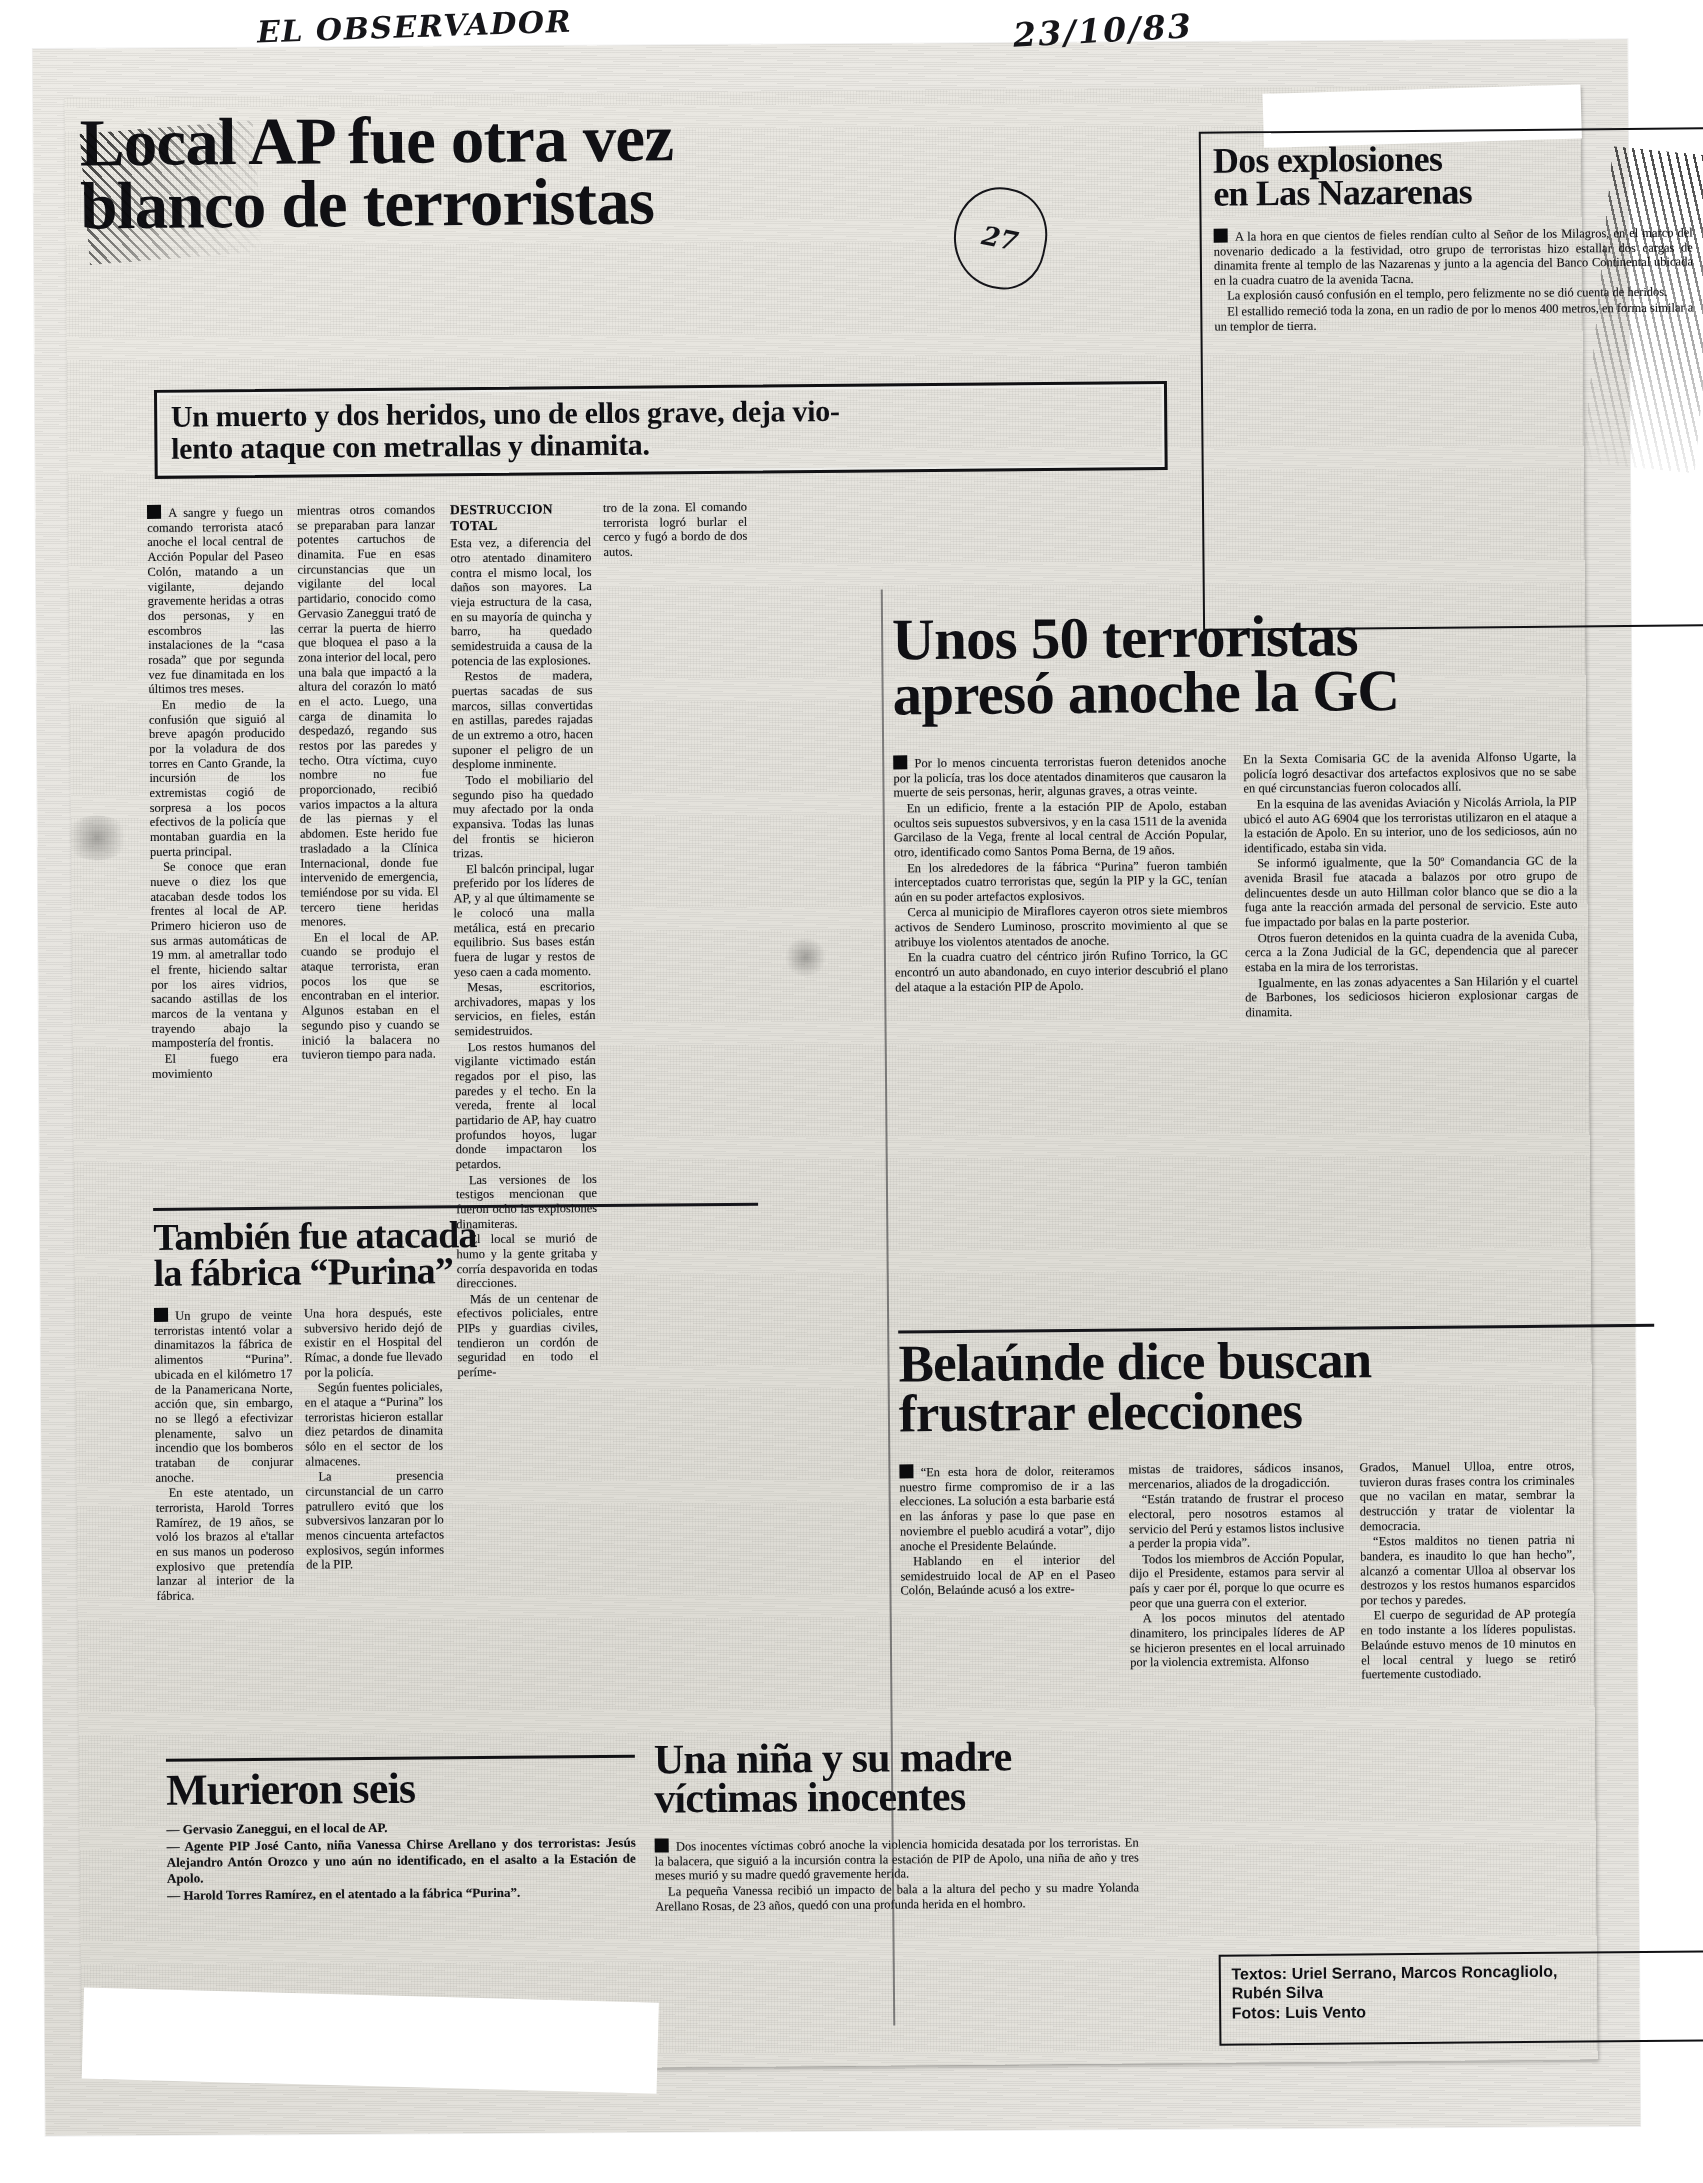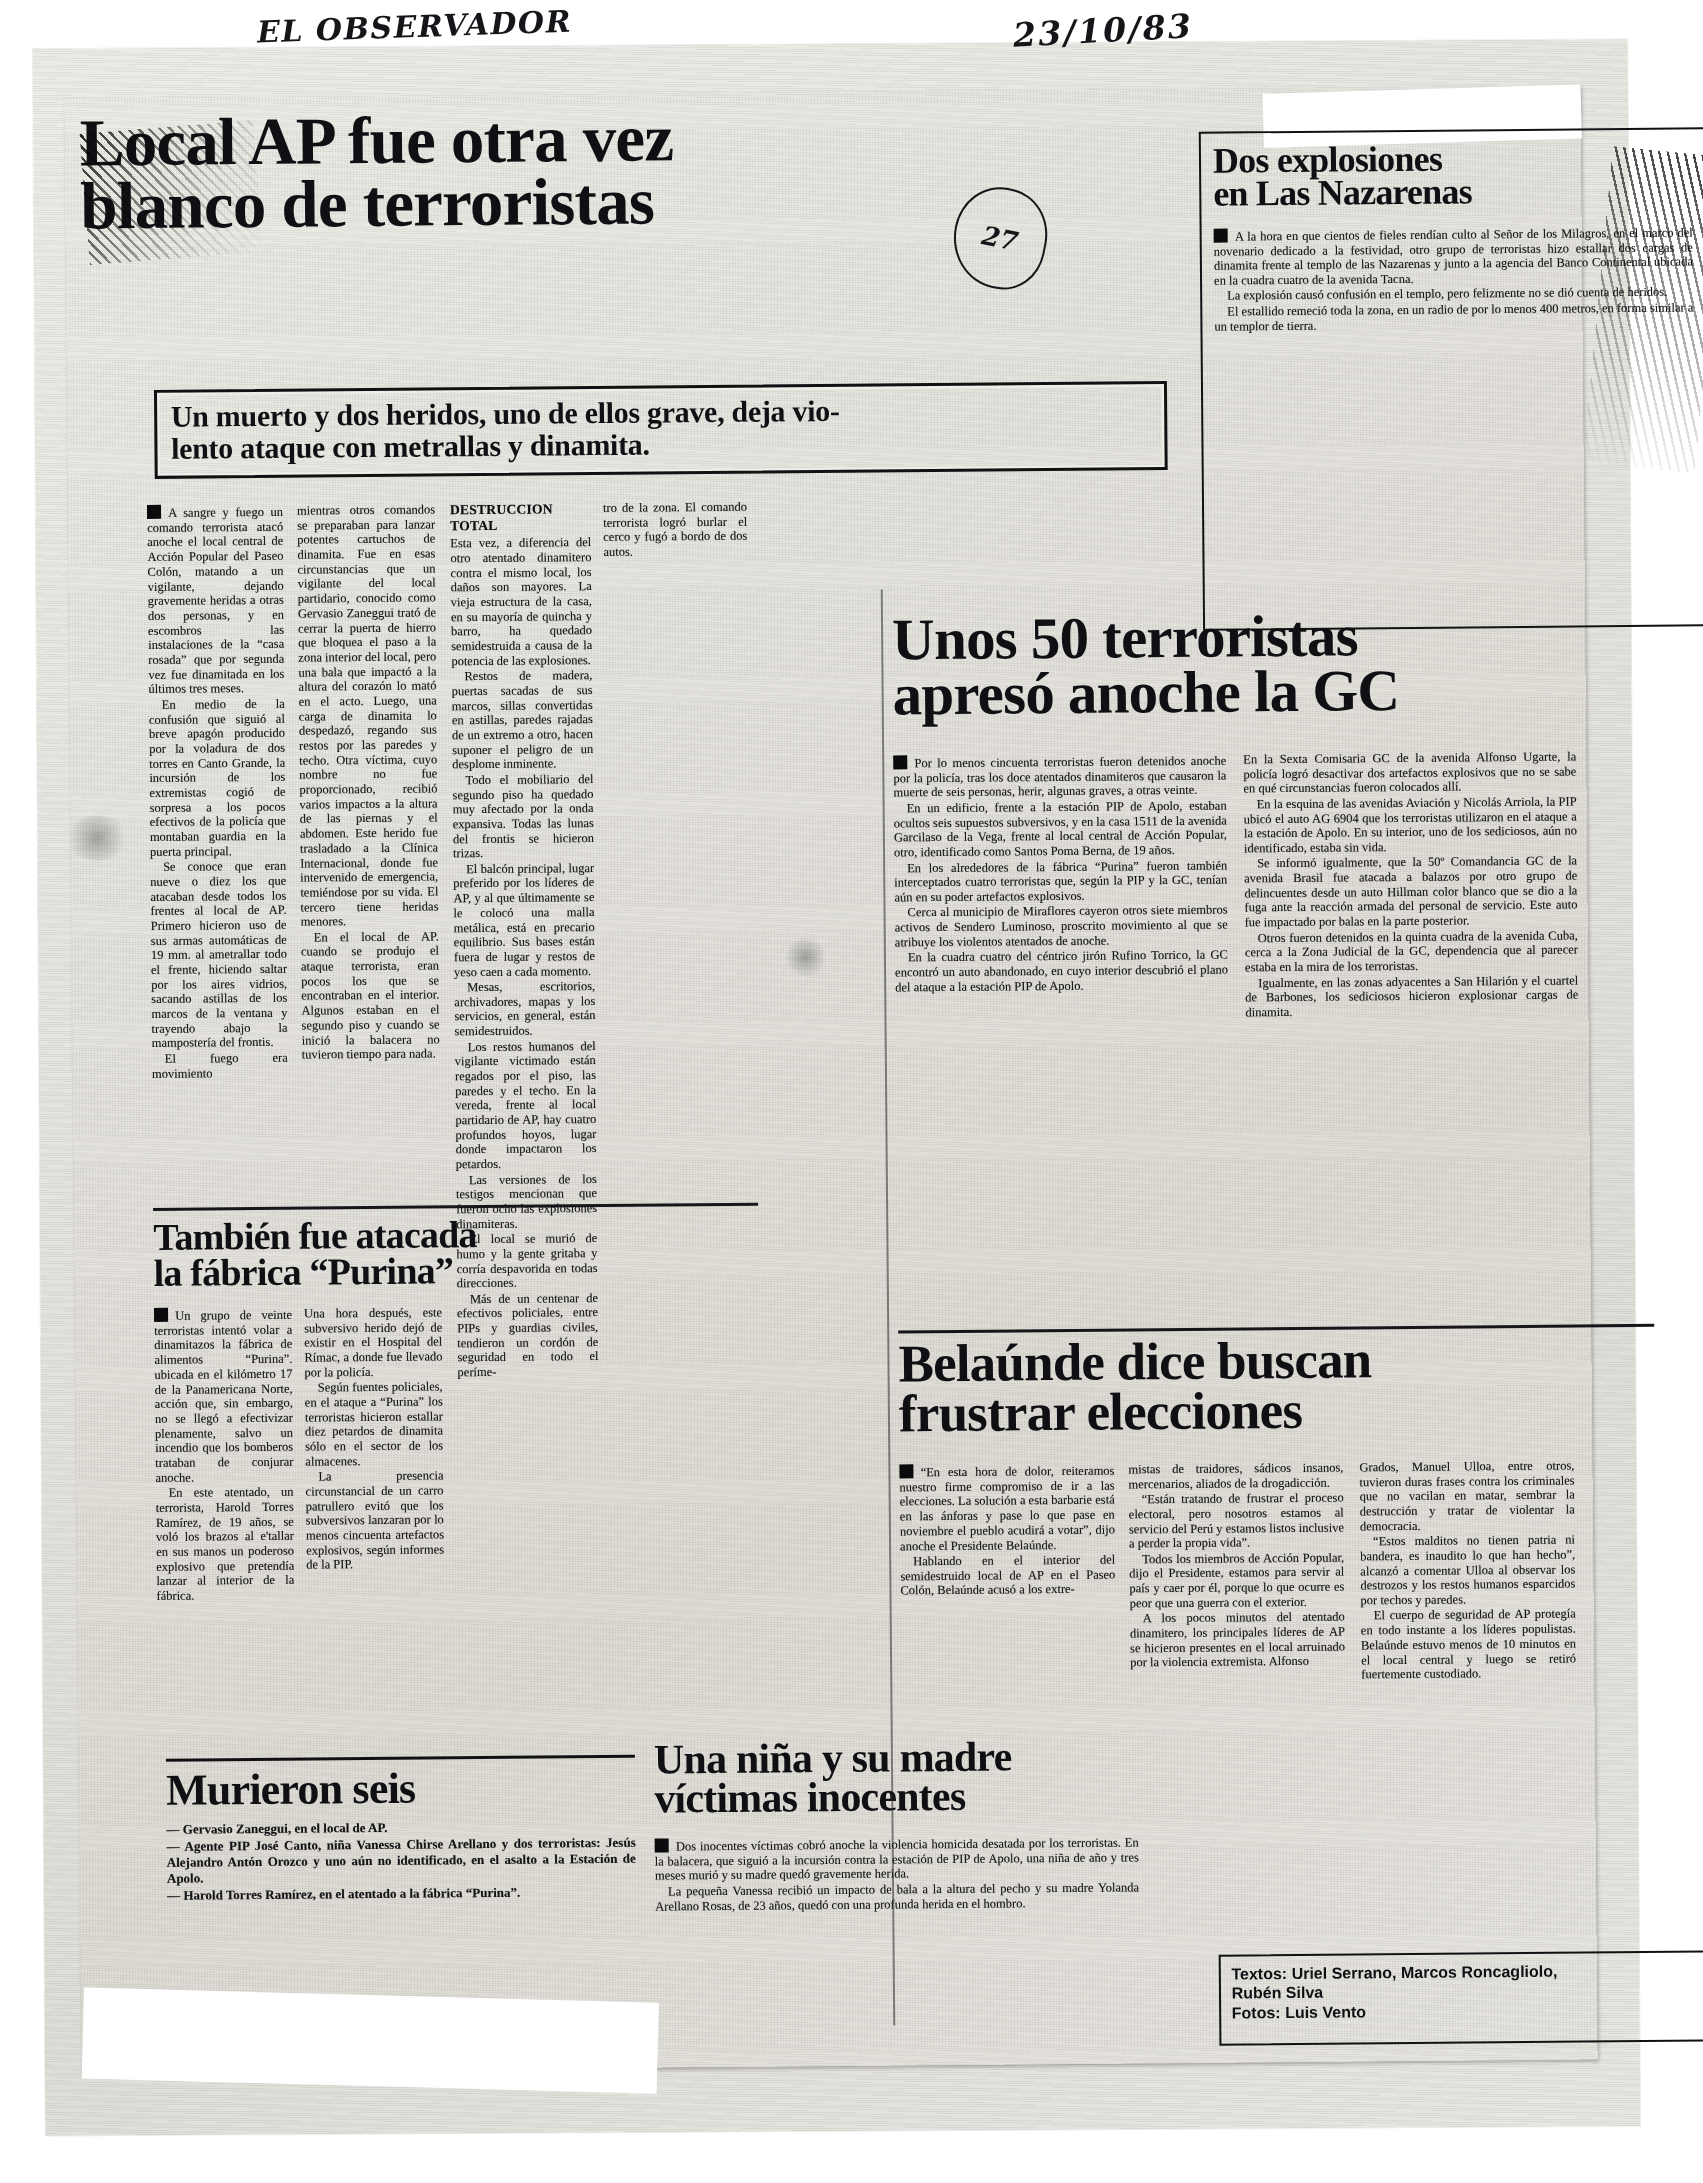--- a/index.html
+++ b/index.html
@@ -190,21 +190,21 @@
       <p class="first">mientras otros comandos se preparaban para lanzar potentes cartuchos de dinamita. Fue en esas circunstancias que un vigilante del local partidario, conocido como Gervasio Zaneggui trató de cerrar la puerta de hierro que bloquea el paso a la zona interior del local, pero una bala que impactó a la altura del corazón lo mató en el acto. Luego, una carga de dinamita lo despedazó, regando sus restos por las paredes y techo. Otra víctima, cuyo nombre no fue proporcionado, recibió varios impactos a la altura de las piernas y el abdomen. Este herido fue trasladado a la Clínica Internacional, donde fue intervenido de emergencia, temiéndose por su vida. El tercero tiene heridas menores.</p>
       <p>En el local de AP. cuando se produjo el ataque terrorista, eran pocos los que se encontraban en el interior. Algunos estaban en el segundo piso y cuando se inició la balacera no tuvieron tiempo para nada.</p>
     </div>
 
     <div class="col body" style="left:382px;top:408px;width:141px;">
       <div class="kicker">DESTRUCCION TOTAL</div>
       <p class="first">Esta vez, a diferencia del otro atentado dinamitero contra el mismo local, los daños son mayores. La vieja estructura de la casa, en su mayoría de quincha y barro, ha quedado semidestruida a causa de la potencia de las explosiones.</p>
       <p>Restos de madera, puertas sacadas de sus marcos, sillas convertidas en astillas, paredes rajadas de un extremo a otro, hacen suponer el peligro de un desplome inminente.</p>
       <p>Todo el mobiliario del segundo piso ha quedado muy afectado por la onda expansiva. Todas las lunas del frontis se hicieron trizas.</p>
       <p>El balcón principal, lugar preferido por los líderes de AP, y al que últimamente se le colocó una malla metálica, está en precario equilibrio. Sus bases están fuera de lugar y restos de yeso caen a cada momento.</p>
-      <p>Mesas, escritorios, archivadores, mapas y los servicios, en general, están semidestruidos.</p>
+      <p>Mesas, escritorios, archivadores, mapas y los servicios, en fieles, están semidestruidos.</p>
       <p>Los restos humanos del vigilante victimado están regados por el piso, las paredes y el techo. En la vereda, frente al local partidario de AP, hay cuatro profundos hoyos, lugar donde impactaron los petardos.</p>
       <p>Las versiones de los testigos mencionan que fueron ocho las explosiones dinamiteras.</p>
       <p>El local se murió de humo y la gente gritaba y corría despavorida en todas direcciones.</p>
       <p>Más de un centenar de efectivos policiales, entre PIPs y guardias civiles, tendieron un cordón de seguridad en todo el períme-</p>
     </div>
 
     <div class="col body" style="left:535px;top:408px;width:144px;">
       <p class="first">tro de la zona. El comando terrorista logró burlar el cerco y fugó a bordo de dos autos.</p>
     </div>
 

